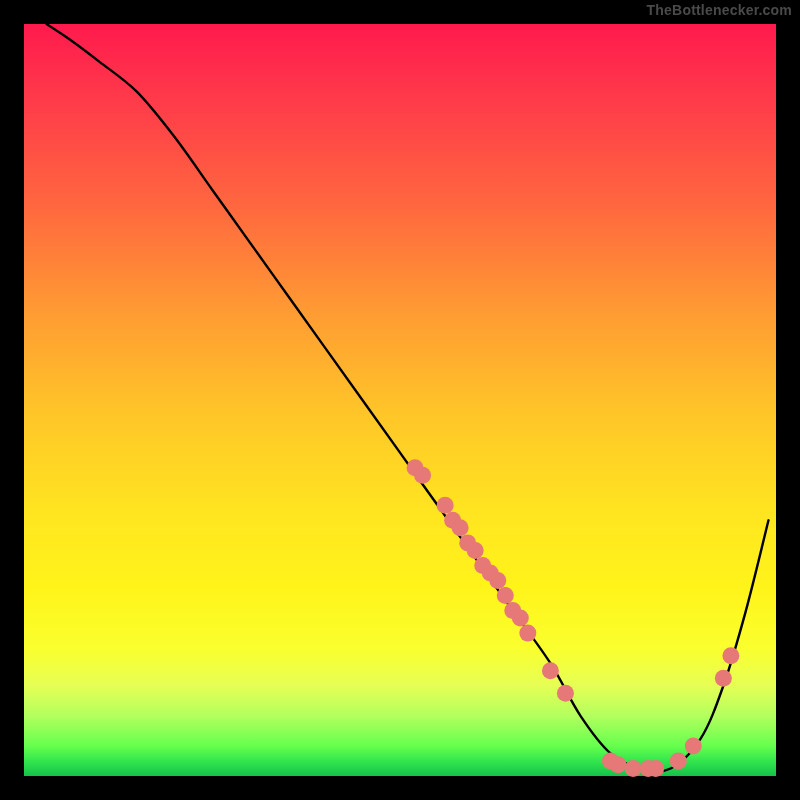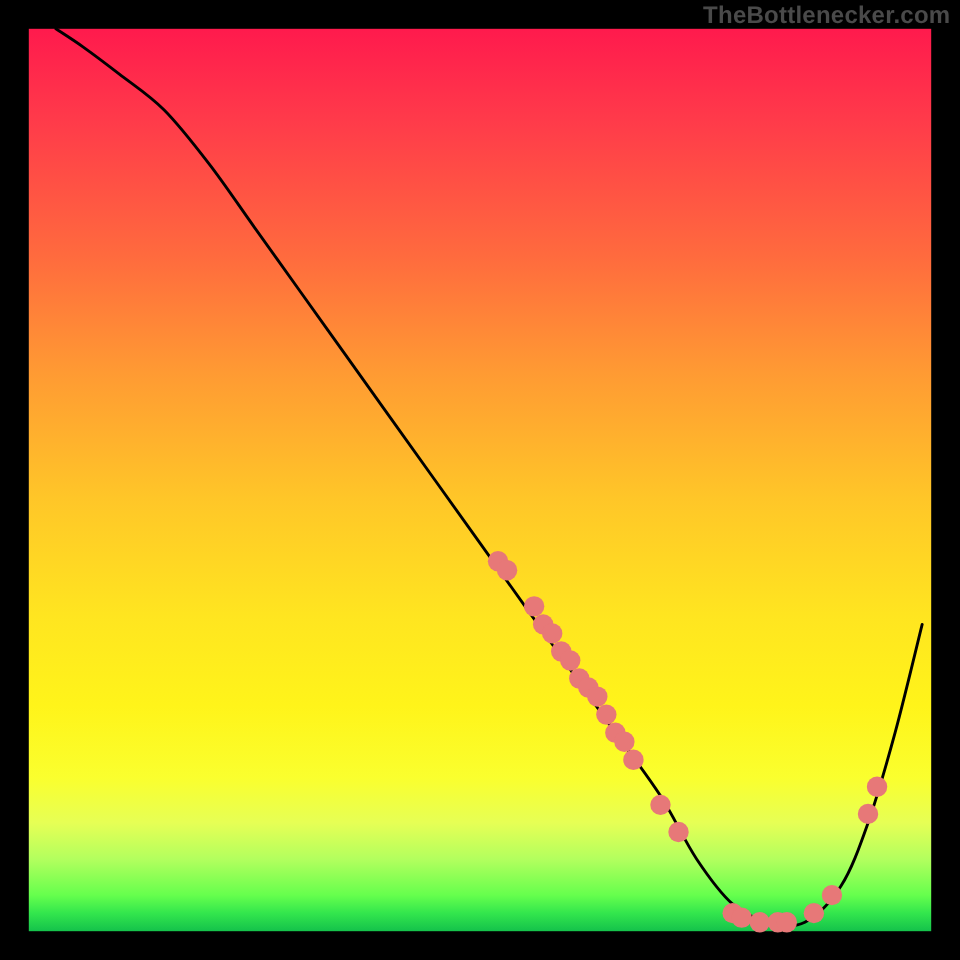--- a/index.html
+++ b/index.html
@@ -39,21 +39,21 @@
       #66ff4d 96%,
       #33e64d 98%,
       #14c24b 100%
     );
   }
   .watermark {
     position: absolute;
     top: 2px;
     right: 8px;
     color: #4a4a4a;
-    font-size: 20px;
+    font-size: 14px;
     font-weight: 600;
     letter-spacing: 0.2px;
   }
   svg.overlay {
     position: absolute;
     left: 24px;
     top: 24px;
     width: 752px;
     height: 752px;
     overflow: visible;

